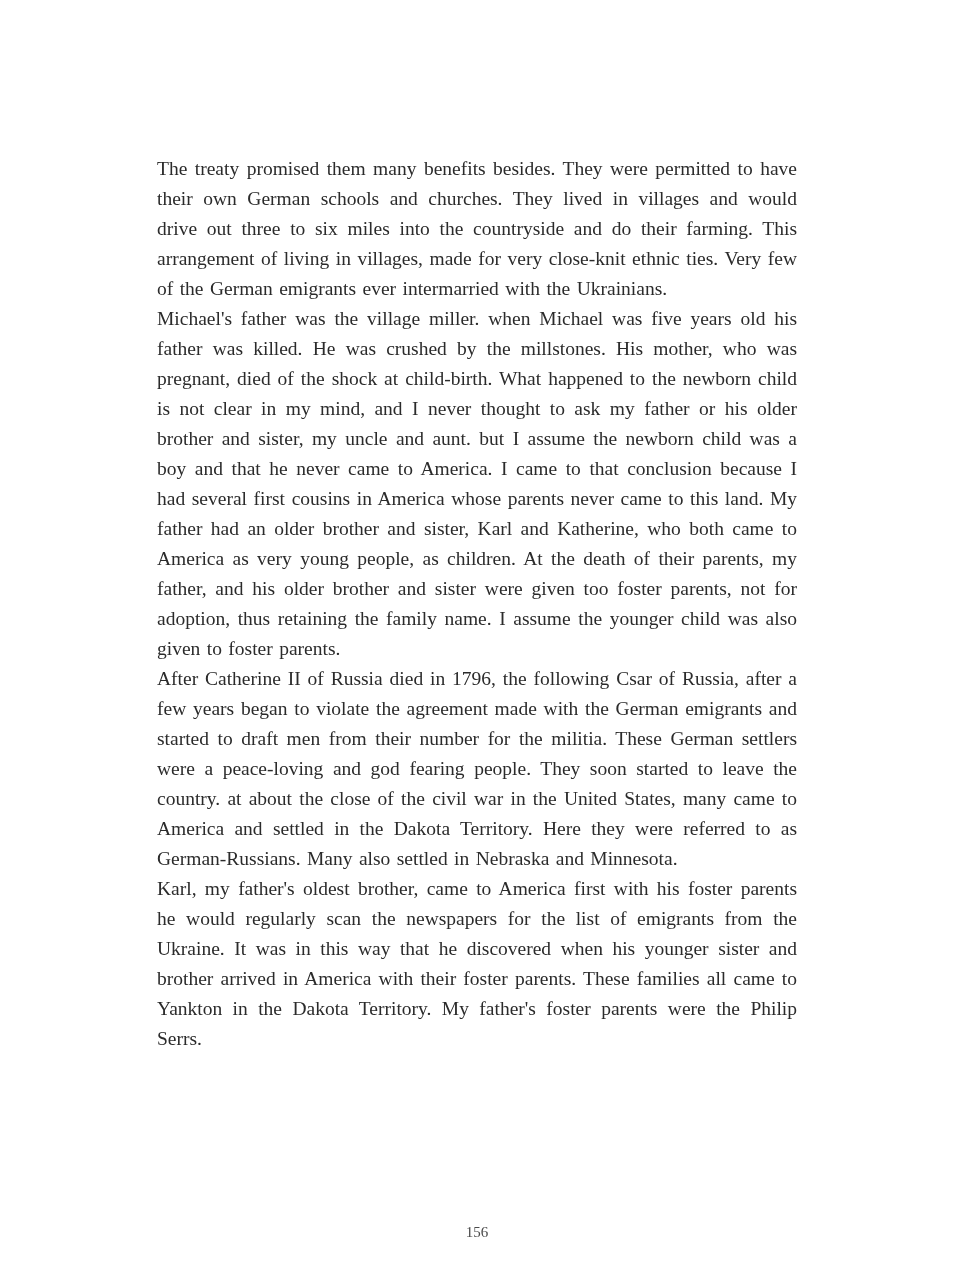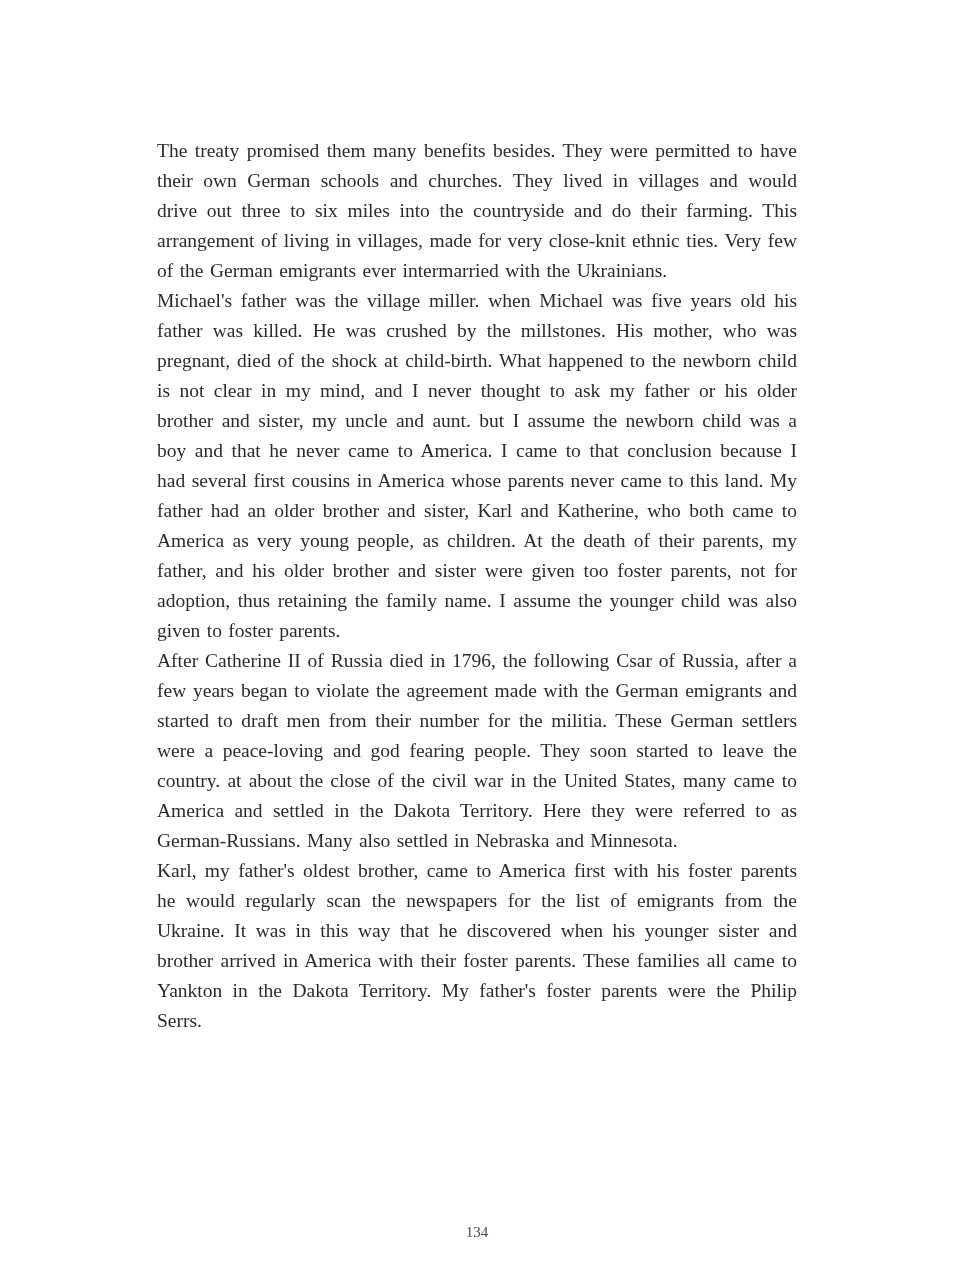--- a/index.html
+++ b/index.html
@@ -15,21 +15,21 @@
   }
   .page {
     width: 954px;
     height: 1276px;
     background: #ffffff;
     position: relative;
     box-sizing: border-box;
   }
   .text-block {
     position: absolute;
-    top: 136px;
+    top: 154px;
     left: 157px;
     width: 640px;
     color: #2b2b2b;
   }
   .text-block p {
     margin: 0;
     font-size: 19.5px;
     line-height: 30px;
     text-align: justify;
     text-align-last: left;
@@ -48,14 +48,14 @@
 </head>
 <body>
 
 <div class="page">
   <div class="text-block">
     <p>The treaty promised them many benefits besides. They were permitted to have their own German schools and churches. They lived in villages and would drive out three to six miles into the countryside and do their farming. This arrangement of living in villages, made for very close-knit ethnic ties. Very few of the German emigrants ever intermarried with the Ukrainians.</p>
     <p>Michael's father was the village miller. when Michael was five years old his father was killed. He was crushed by the millstones. His mother, who was pregnant, died of the shock at child-birth. What happened to the newborn child is not clear in my mind, and I never thought to ask my father or his older brother and sister, my uncle and aunt. but I assume the newborn child was a boy and that he never came to America. I came to that conclusion because I had several first cousins in America whose parents never came to this land. My father had an older brother and sister, Karl and Katherine, who both came to America as very young people, as children. At the death of their parents, my father, and his older brother and sister were given too foster parents, not for adoption, thus retaining the family name. I assume the younger child was also given to foster parents.</p>
     <p>After Catherine II of Russia died in 1796, the following Csar of Russia, after a few years began to violate the agreement made with the German emigrants and started to draft men from their number for the militia. These German settlers were a peace-loving and god fearing people. They soon started to leave the country. at about the close of the civil war in the United States, many came to America and settled in the Dakota Territory. Here they were referred to as German-Russians. Many also settled in Nebraska and Minnesota.</p>
     <p>Karl, my father's oldest brother, came to America first with his foster parents he would regularly scan the newspapers for the list of emigrants from the Ukraine. It was in this way that he discovered when his younger sister and brother arrived in America with their foster parents. These families all came to Yankton in the Dakota Territory. My father's foster parents were the Philip Serrs.</p>
   </div>
-  <div class="page-number">134</div>
+  <div class="page-number">156</div>
 </div>
 
 </body></html>

